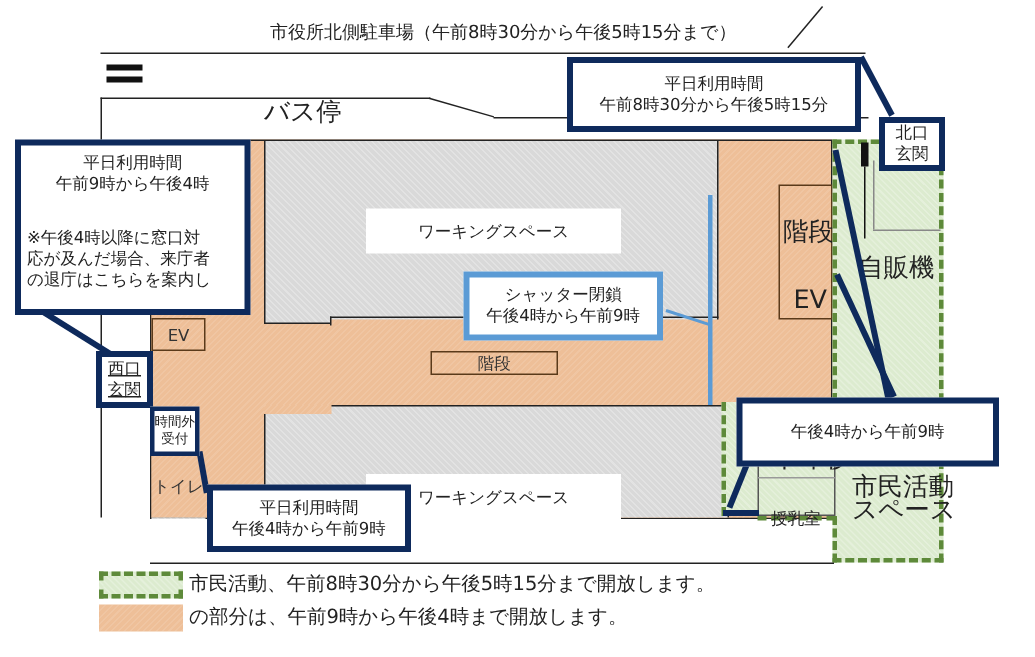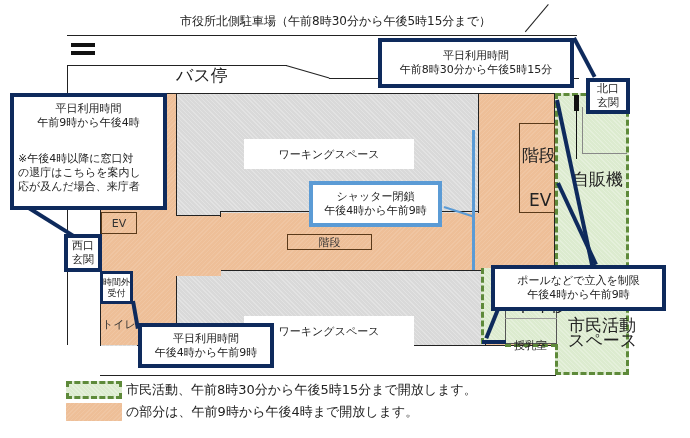--- a/index.html
+++ b/index.html
@@ -117,26 +117,26 @@
 <div class="abs" style="left:572px; top:38px; width:4px; height:44px; background:#0e2a5c; transform:rotate(-28deg); transform-origin:top;"></div>
 
 <div class="abs" style="left:131px; top:301px; width:4px; height:28px; background:#0e2a5c; transform:rotate(-10deg); transform-origin:top;"></div>
 
 <div class="callout" style="left:10px; top:93px; width:157px; height:117px; padding:2px 4px; justify-content:flex-start;">
   <div style="margin-top:3px;">平日利用時間</div>
   <div>午前9時から午後4時</div>
   <div style="height:10px;"></div>
   <div style="text-align:left; width:100%;margin-top:12px;">
     <div>※午後4時以降に窓口対</div>
+    <div>応が及んだ場合、来庁者</div>
     <div>の退庁はこちらを案内し</div>
-    <div>応が及んだ場合、来庁者</div>
   </div>
 </div>
 
-<div class="callout" style="left:64px; top:234px; width:38px; height:38px;">
+<div class="callout" style="left:64px; top:234px; width:38px; height:38px;text-decoration:underline;">
   <div>西口</div>
   <div>玄関</div>
 </div>
 
 <div class="callout" style="left:100px; top:271px; width:33px; height:33px; font-size:9px; line-height:11px; border-width:3px;">
   <div>時間外</div>
   <div>受付</div>
 </div>
 
 <div class="callout" style="left:138px; top:323px; width:136px; height:45px;">
@@ -153,21 +153,20 @@
   <div>北口</div>
   <div>玄関</div>
 </div>
 
 <div class="callout callout-blue" style="left:309px; top:181px; width:133px; height:46px;">
   <div>シャッター閉鎖</div>
   <div>午後4時から午前9時</div>
 </div>
 
 <div class="callout" style="left:491px; top:265px; width:175px; height:46px;">
-  <div>ポールなどで立入を制限</div>
   <div>午後4時から午前9時</div>
 </div>
 
 <div class="abs" style="left:100px; top:375px; width:456px; height:1px; background:#222;"></div>
 
 <div class="legend-row" style="top:381px;">
   <div class="legend-swatch green" style="border:3px dashed #5e8a3a;"></div>
   <span>市民活動、午前8時30分から午後5時15分まで開放します。</span>
 </div>
 <div class="legend-row" style="top:403px;">

